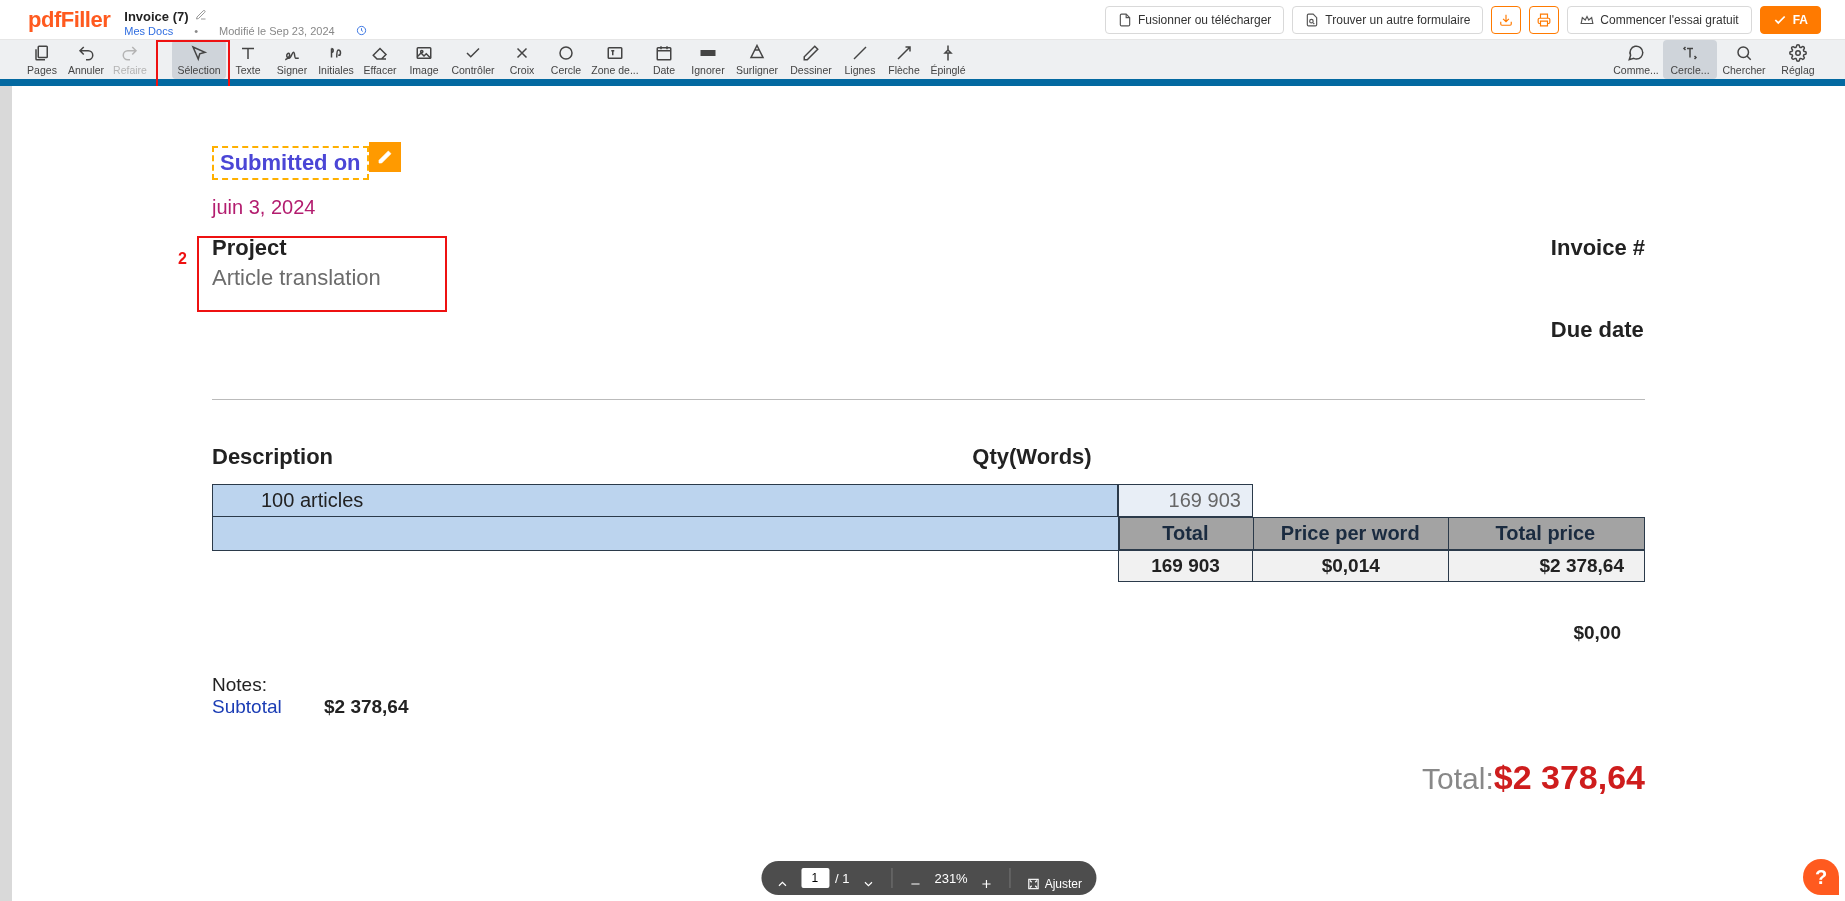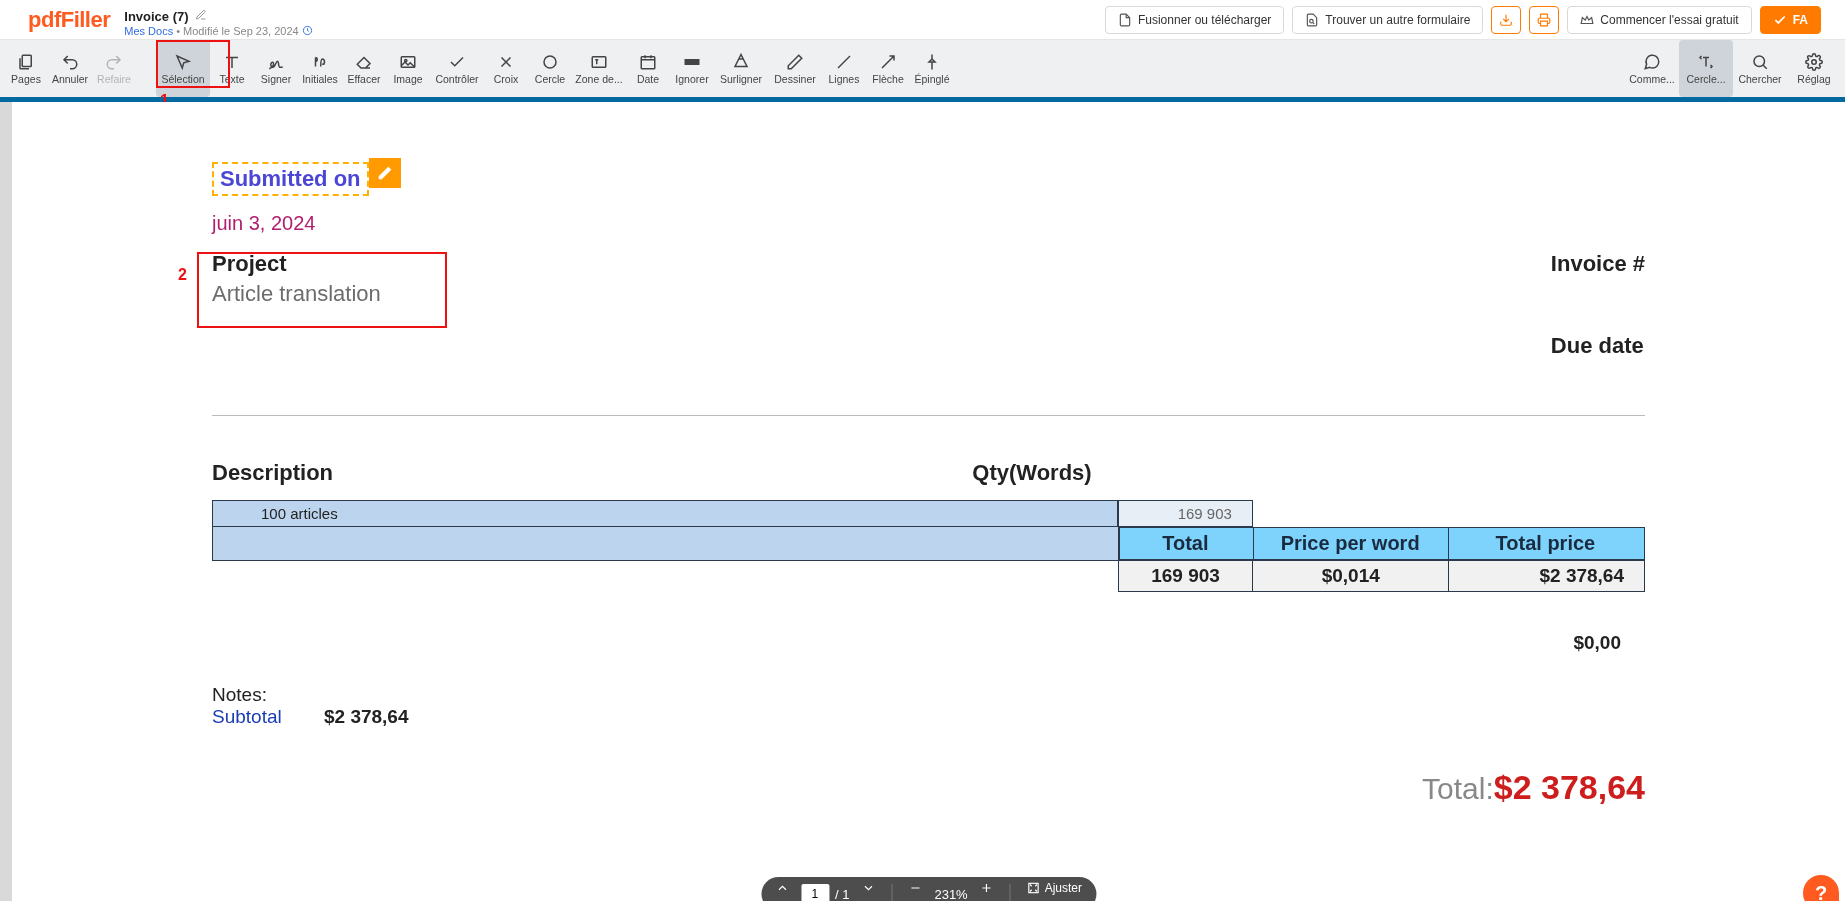--- a/index.html
+++ b/index.html
@@ -7,37 +7,37 @@
   
   .header {
     display: flex; align-items: center; height: 40px; padding: 0 24px;
     border-bottom: 1px solid #e6e6e6;
   }
   .logo { font-weight: 800; font-size: 22px; color: #ff5a1f; letter-spacing: -0.5px; margin-right: 14px; margin-left: 4px; }
   .logo .filler { color: #ff5a1f; }
   .doc-title-block { display: flex; flex-direction: column; line-height: 1.1; }
   .doc-title-row { display: flex; align-items: center; gap: 6px; font-size: 13px; font-weight: 600; color: #222; margin-top: 8px; }
   .doc-title-row svg { width: 12px; height: 12px; }
-  .doc-meta-row { display: flex; align-items: center; gap: 3px; font-size: 11px; color: #888; }
+  .doc-meta-row { display: flex; align-items: center; gap: 21px; font-size: 11px; color: #888; }
   .doc-meta-row .link { color: #2f6de0; }
   .doc-meta-row svg { width: 11px; height: 11px; }
   .header-spacer { flex: 1; }
   .hdr-btn {
     display: inline-flex; align-items: center; gap: 6px; height: 28px; padding: 0 12px;
     border: 1px solid #d9d9d9; border-radius: 4px; background: #fff; font-size: 12px;
     color: #333; cursor: pointer; margin-left: 8px;
   }
   .hdr-btn svg { width: 14px; height: 14px; }
   .hdr-btn.icon-only { padding: 0; width: 30px; justify-content: center; }
   .hdr-btn.orange-border { border-color: #ff7a00; }
   .hdr-btn.orange-fill { background: #ff7a00; color: #fff; border-color: #ff7a00; font-weight: 600; }
   
   .toolbar {
-    display: flex; align-items: stretch; height: 62px; background: #eef0f2;
-    border-bottom: 5px solid #0369a1; padding: 0 4px; position: relative;
+    display: flex; align-items: stretch; height: 46px; background: #eef0f2;
+    border-bottom: 7px solid #0369a1; padding: 0 20px; position: relative;
   }
   .tool {
     display: flex; flex-direction: column; align-items: center; justify-content: center;
     width: 44px; font-size: 10px; color: #444; cursor: pointer; gap: 2px;
     border-radius: 4px;
   }
   .tool.wide { width: 54px; }
   .tool.active { background: #cfd4da; }
   .tool.disabled { color: #b4b4b4; }
   .tool svg { width: 18px; height: 18px; }
@@ -75,40 +75,40 @@
   .lbl-strong { font-size: 22px; font-weight: 800; color: #222; }
   .lbl-sub { font-size: 22px; color: #6c6c6c; margin-top: 4px; }
   .sep { border: none; border-top: 1px solid #bbb; margin: 56px 0 44px 0; }
   .thead { display: flex; font-size: 22px; font-weight: 800; }
   .thead .c1 { flex: 0 0 740px; }
   .thead .c2 { flex: 0 0 160px; text-align: center; }
   table.inv {
     width: 100%; border-collapse: collapse; margin-top: 14px; font-size: 19px;
   }
   table.inv td, table.inv th { border: 1px solid #2b3a4a; padding: 4px 10px; }
-  table.inv .r1 td { background: #bcd4ee; font-size: 15px; padding-left: 48px; }
+  table.inv .r1 td { background: #bcd4ee; font-size: 20px; padding-left: 48px; }
   table.inv .r1 td.qty { background: #e8eef6; text-align: center; color: #666; border-left: 2px solid #2b3a4a; }
   table.inv .r2 td { background: #bcd4ee; height: 28px; }
-  table.inv .rh td { background: #7dd3fc; color: #1a2b40; font-weight: 800; text-align: center; font-size: 20px; padding-left: 8px; }
+  table.inv .rh td { background: #a3a3a3; color: #1a2b40; font-weight: 800; text-align: center; font-size: 20px; padding-left: 8px; }
   table.inv .rtot td { background: #f1f1f1; text-align: center; font-weight: 700; }
   table.inv .rtot td.tp { text-align: right; padding-right: 20px; }
   table.inv .noborder { border: none; background: transparent !important; }
   .zero-row { text-align: right; font-weight: 700; font-size: 19px; margin-top: 40px; padding-right: 24px; }
   .notes-row { display: flex; justify-content: space-between; margin-top: 30px; font-size: 19px; flex-direction: column; }
   .notes-row .sub { color: #1b3db5; }
   .total-row { display: flex; justify-content: space-between; margin-top: 40px; font-size: 30px; }
   .total-row .lab { color: #888; }
   .total-row .val { color: #ce1d1d; font-weight: 800; font-size: 34px; }
   
   .pager {
     position: absolute; left: 50%; bottom: 6px; transform: translateX(-50%);
     background: #4d4d4d; color: #fff; height: 34px; border-radius: 18px;
     display: flex; align-items: center; padding: 0 8px; font-size: 13px; gap: 6px;
   }
-  .pager .pg-btn { width: 26px; height: 26px; display: inline-flex; align-items: flex-start; justify-content: center; border-radius: 4px; cursor: pointer; }
+  .pager .pg-btn { width: 26px; height: 26px; display: inline-flex; align-items: flex-end; justify-content: center; border-radius: 4px; cursor: pointer; }
   .pager input { width: 28px; height: 20px; background: #fff; color: #000; border: none; text-align: center; border-radius: 2px; font-size: 12px; }
   .pager .sep-v { width: 1px; height: 20px; background: #777; margin: 0 4px; }
   .pager svg { width: 14px; height: 14px; stroke: #fff; fill: none; }
   .help-fab {
     position: absolute; right: 6px; bottom: 6px; width: 36px; height: 36px;
     background: #ff5a1f; color: #fff; border-radius: 18px 18px 0 18px;
     display: flex; align-items: center; justify-content: center; font-weight: 800; font-size: 20px;
   }
 </style>
 </head>

